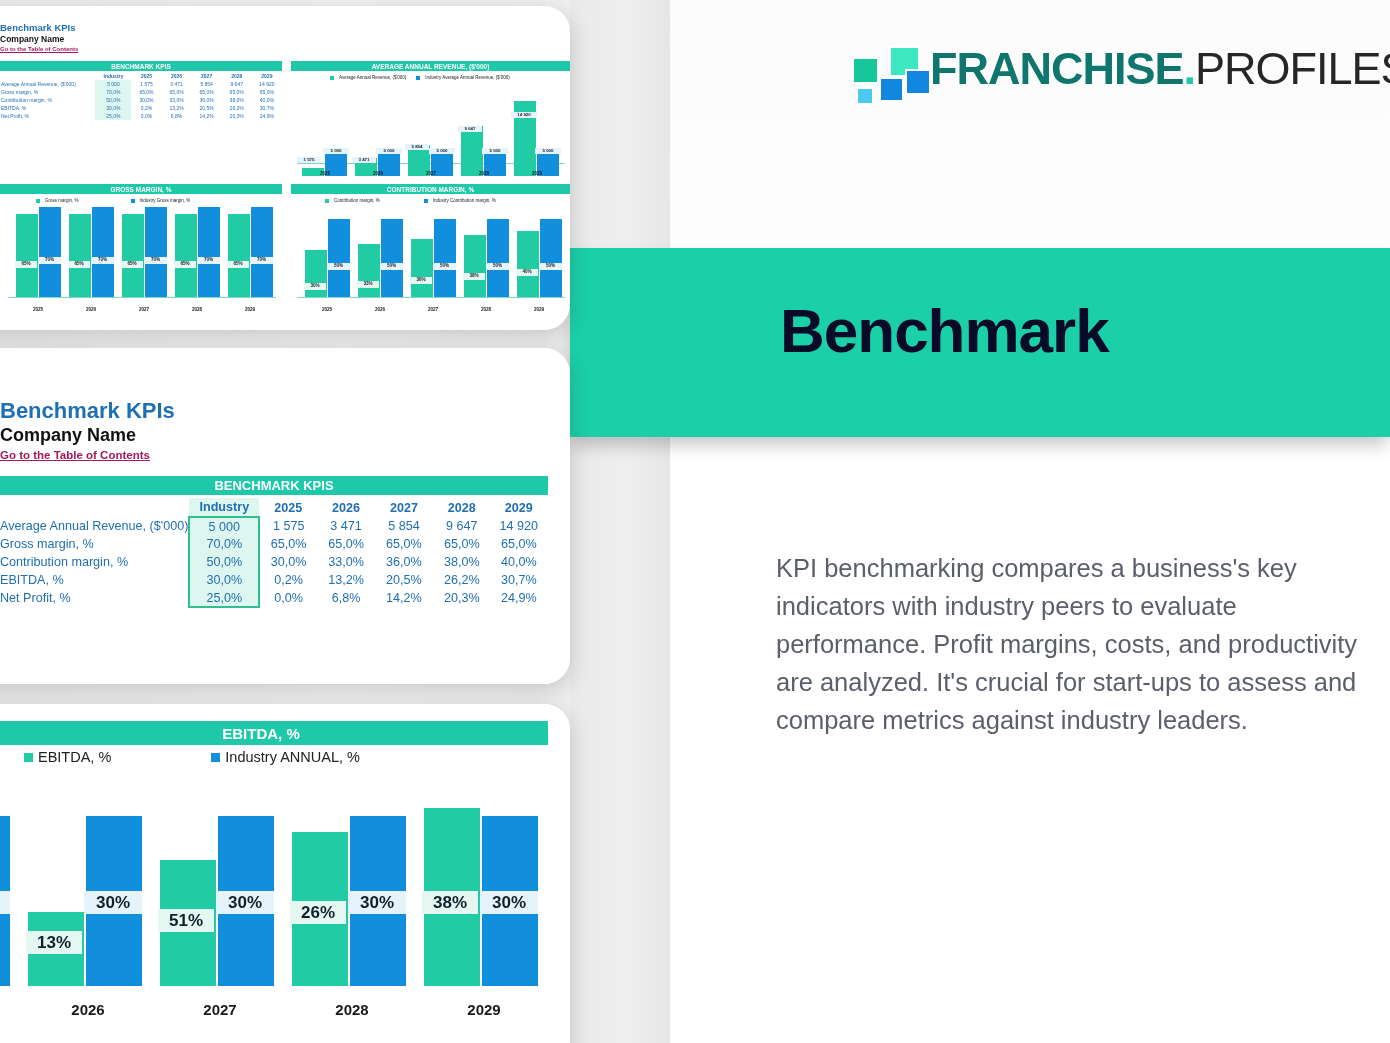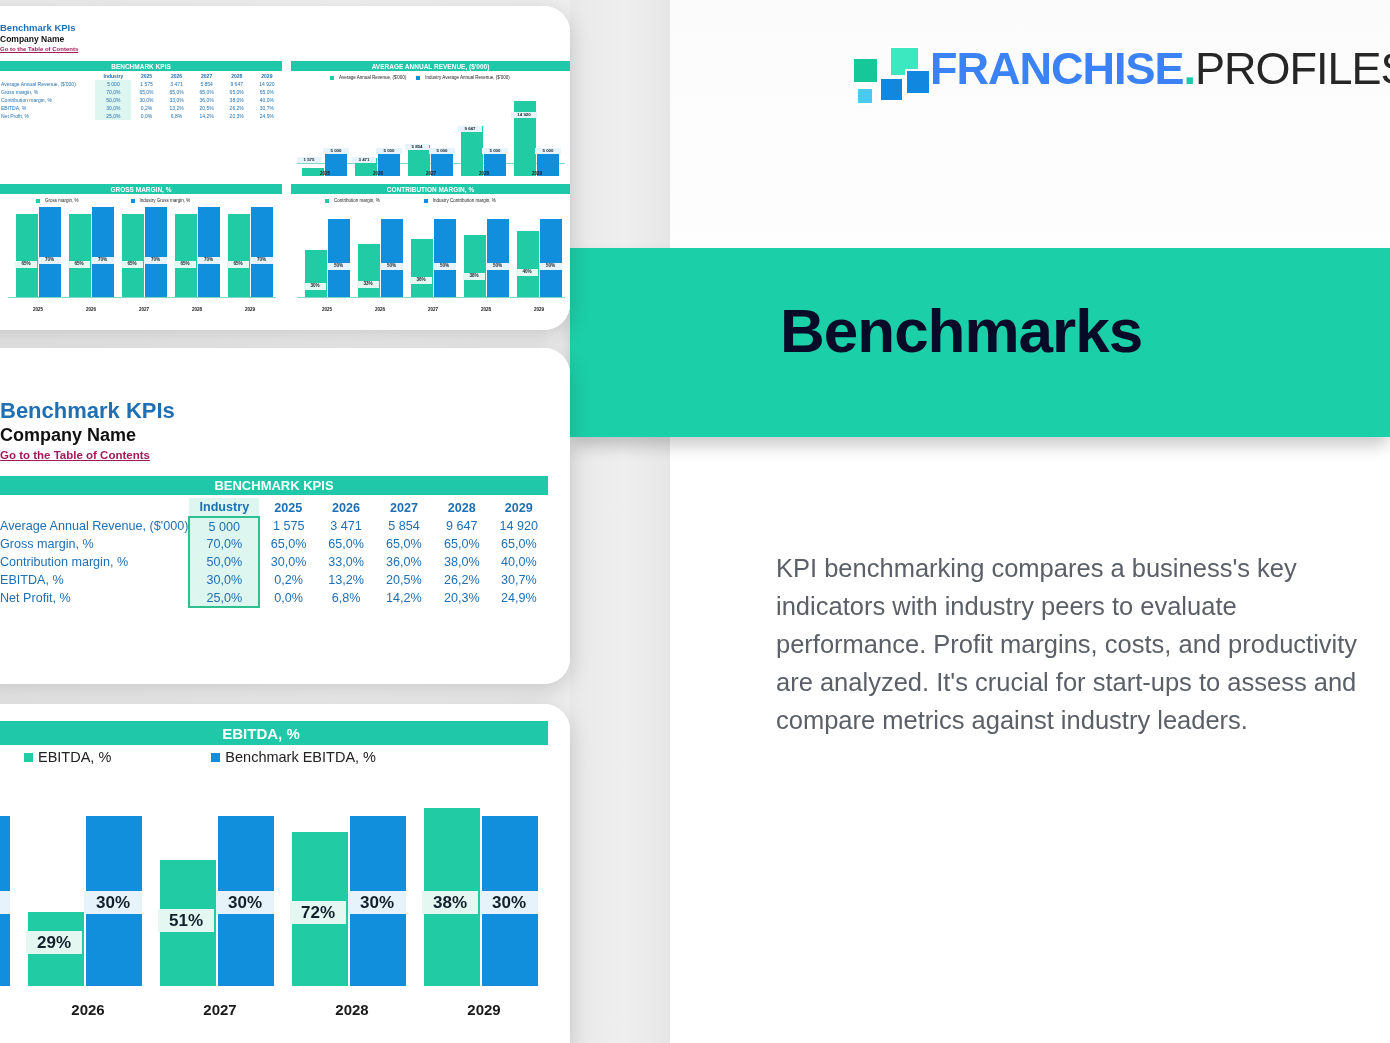--- a/index.html
+++ b/index.html
@@ -85,38 +85,38 @@
   .xtick{position:absolute;text-align:center;color:#1a1a1a;font-weight:bold;}
   .axis{position:absolute;background:#7ed9c6;height:1px;}
 
   
   #logo{position:absolute;left:852px;top:44px;width:490px;height:58px;z-index:5;}
   .logo-sq{position:absolute;border:2px solid #ffffff;box-sizing:content-box;}
   #logo-text{
     position:absolute;left:78px;top:-4px;
     font-size:45px;letter-spacing:-1px;white-space:nowrap;line-height:58px;
   }
-  #logo-text .b{font-weight:bold;color:#3b82f6;}
+  #logo-text .b{font-weight:bold;color:#0f766e;}
   #logo-text .dot{font-weight:bold;color:#1fc8a9;}
   #logo-text .l{font-weight:normal;color:#262626;}
 
   #body-copy{
     position:absolute;left:776px;top:523px;width:586px;
     font-size:25.5px;line-height:38px;color:#5b6068;z-index:5;
   }
 </style>
 </head>
 <body>
 
 <div id="bg-strip-left"></div>
 <div id="bg-strip-mid"></div>
 <div id="bg-strip-right"></div>
 
 <div id="banner">
-  <div id="banner-title">Benchmarks</div>
+  <div id="banner-title">Benchmark</div>
 </div>
 
 <div id="logo">
   <div class="logo-sq" style="left:0px;top:13px;width:23px;height:23px;background:#16c79a;"></div>
   <div class="logo-sq" style="left:37px;top:2px;width:27px;height:27px;background:#3ce8c0;"></div>
   <div class="logo-sq" style="left:27px;top:33px;width:21px;height:21px;background:#1287e0;"></div>
   <div class="logo-sq" style="left:53px;top:25px;width:22px;height:22px;background:#1287e0;"></div>
   <div class="logo-sq" style="left:4px;top:43px;width:14px;height:14px;background:#4cc9f0;"></div>
   <div id="logo-text">
     <span class="b">FRANCHISE</span><span class="dot">.</span><span class="l">PROFILES</span>
@@ -407,52 +407,52 @@
 </div>
 
 <div class="card" id="card-bottom">
   <div class="sheet">
     <div class="band" style="position:absolute;left:-26px;top:17px;width:574px;height:24px;font-size:15px;">EBITDA, %</div>
 
     <div class="legend" style="position:absolute;left:24px;top:45px;font-size:14.5px;">
       <span class="sw sw-teal" style="width:9px;height:9px;"></span>
       <span>EBITDA, %</span>
       <span class="sw sw-blue" style="width:9px;height:9px;margin-left:100px;"></span>
-      <span>Benchmark EBITDA, %</span>
+      <span>Industry ANNUAL, %</span>
     </div>
 
     <div class="plot" style="left:-26px;top:78px;width:574px;height:240px;">
 
       <div class="grp" style="left:-84px;width:132px;height:240px;">
 
         <div class="bar blue" style="left:64px;width:56px;height:170px;bottom:36px;"></div>
         <div class="dlabel" style="left:62px;bottom:108px;width:58px;font-size:17px;padding:3px 0;">30%</div>
         <div class="xtick" style="left:0;bottom:4px;width:132px;font-size:15px;">2025</div>
       </div>
 
       <div class="grp" style="left:48px;width:132px;height:240px;">
         <div class="bar teal" style="left:6px;width:56px;height:74px;bottom:36px;"></div>
         <div class="bar blue" style="left:64px;width:56px;height:170px;bottom:36px;"></div>
-        <div class="dlabel teal-lab" style="left:4px;bottom:68px;width:56px;font-size:17px;padding:3px 0;">29%</div>
+        <div class="dlabel teal-lab" style="left:4px;bottom:68px;width:56px;font-size:17px;padding:3px 0;">13%</div>
         <div class="dlabel" style="left:62px;bottom:108px;width:58px;font-size:17px;padding:3px 0;">30%</div>
         <div class="xtick" style="left:0;bottom:4px;width:132px;font-size:15px;">2026</div>
       </div>
 
       <div class="grp" style="left:180px;width:132px;height:240px;">
         <div class="bar teal" style="left:6px;width:56px;height:126px;bottom:36px;"></div>
         <div class="bar blue" style="left:64px;width:56px;height:170px;bottom:36px;"></div>
         <div class="dlabel teal-lab" style="left:4px;bottom:90px;width:56px;font-size:17px;padding:3px 0;">51%</div>
         <div class="dlabel" style="left:62px;bottom:108px;width:58px;font-size:17px;padding:3px 0;">30%</div>
         <div class="xtick" style="left:0;bottom:4px;width:132px;font-size:15px;">2027</div>
       </div>
 
       <div class="grp" style="left:312px;width:132px;height:240px;">
         <div class="bar teal" style="left:6px;width:56px;height:154px;bottom:36px;"></div>
         <div class="bar blue" style="left:64px;width:56px;height:170px;bottom:36px;"></div>
-        <div class="dlabel teal-lab" style="left:4px;bottom:98px;width:56px;font-size:17px;padding:3px 0;">72%</div>
+        <div class="dlabel teal-lab" style="left:4px;bottom:98px;width:56px;font-size:17px;padding:3px 0;">26%</div>
         <div class="dlabel" style="left:62px;bottom:108px;width:58px;font-size:17px;padding:3px 0;">30%</div>
         <div class="xtick" style="left:0;bottom:4px;width:132px;font-size:15px;">2028</div>
       </div>
 
       <div class="grp" style="left:444px;width:132px;height:240px;">
         <div class="bar teal" style="left:6px;width:56px;height:178px;bottom:36px;"></div>
         <div class="bar blue" style="left:64px;width:56px;height:170px;bottom:36px;"></div>
         <div class="dlabel teal-lab" style="left:4px;bottom:108px;width:56px;font-size:17px;padding:3px 0;">38%</div>
         <div class="dlabel" style="left:62px;bottom:108px;width:58px;font-size:17px;padding:3px 0;">30%</div>
         <div class="xtick" style="left:0;bottom:4px;width:132px;font-size:15px;">2029</div>

